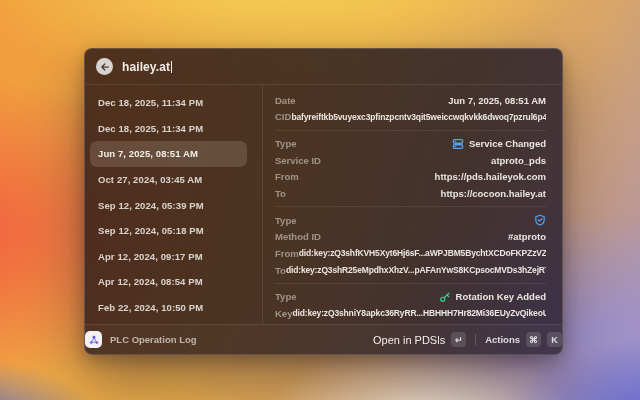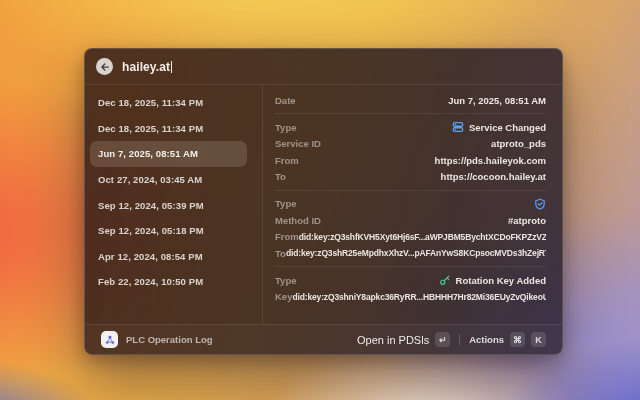--- a/index.html
+++ b/index.html
@@ -94,21 +94,21 @@
   }
   .dvalue.long { font-size: 8.5px; letter-spacing: -0.15px; }
   .ddiv { flex: none; height: 1px; background: rgba(255,255,255,0.08); margin: 4.6px 0; }
   .ticon { display: flex; align-items: center; flex: none; }
 
   
   .footer {
     flex: none; height: 29px;
     border-top: 1px solid rgba(255,255,255,0.09);
     display: flex; align-items: center; justify-content: space-between;
-    padding: 0 16px;
+    padding: 0 0;
     background: rgba(255,255,255,0.02);
   }
   .footer-left { display: flex; align-items: center; gap: 8px; }
   .app-icon {
     width: 17px; height: 17px; border-radius: 5px; background: #f4f2f0;
     display: flex; align-items: center; justify-content: center; flex: none;
   }
   .app-name { font-size: 9.5px; font-weight: 600; color: rgba(255,255,255,0.62); }
   .footer-right { display: flex; align-items: center; gap: 6px; }
   .primary-label { font-size: 11px; font-weight: 400; color: #f1edeb; cursor: pointer; }
@@ -145,29 +145,34 @@
 
     <div class="main">
 
       <div class="list">
         <div class="list-item">Dec 18, 2025, 11:34 PM</div>
         <div class="list-item">Dec 18, 2025, 11:34 PM</div>
         <div class="list-item selected">Jun 7, 2025, 08:51 AM</div>
         <div class="list-item">Oct 27, 2024, 03:45 AM</div>
         <div class="list-item">Sep 12, 2024, 05:39 PM</div>
         <div class="list-item">Sep 12, 2024, 05:18 PM</div>
+        <div class="list-item">Apr 12, 2024, 09:17 PM</div>
         <div class="list-item">Apr 12, 2024, 08:54 PM</div>
         <div class="list-item">Feb 22, 2024, 10:50 PM</div>
       </div>
 
       <div class="detail">
 
         <div class="drow">
           <span class="dlabel">Date</span>
           <span class="dvalue">Jun 7, 2025, 08:51 AM</span>
+        </div>
+        <div class="drow">
+          <span class="dlabel">CID</span>
+          <span class="dvalue long">bafyreiftkb5vuyexc3pfinzpcntv3qit5weiccwqkvkk6dwoq7pzrul6p4</span>
         </div>
 
         <div class="ddiv"></div>
 
         <div class="drow">
           <span class="dlabel">Type</span>
           <span class="dvalue">
             <span class="ticon">
               <svg width="12" height="12" viewBox="0 0 16 16" fill="none" stroke="#55a0f8" stroke-width="1.7" stroke-linecap="round">
                 <rect x="1.8" y="2.2" width="12.4" height="4.8" rx="1.7"></rect>

